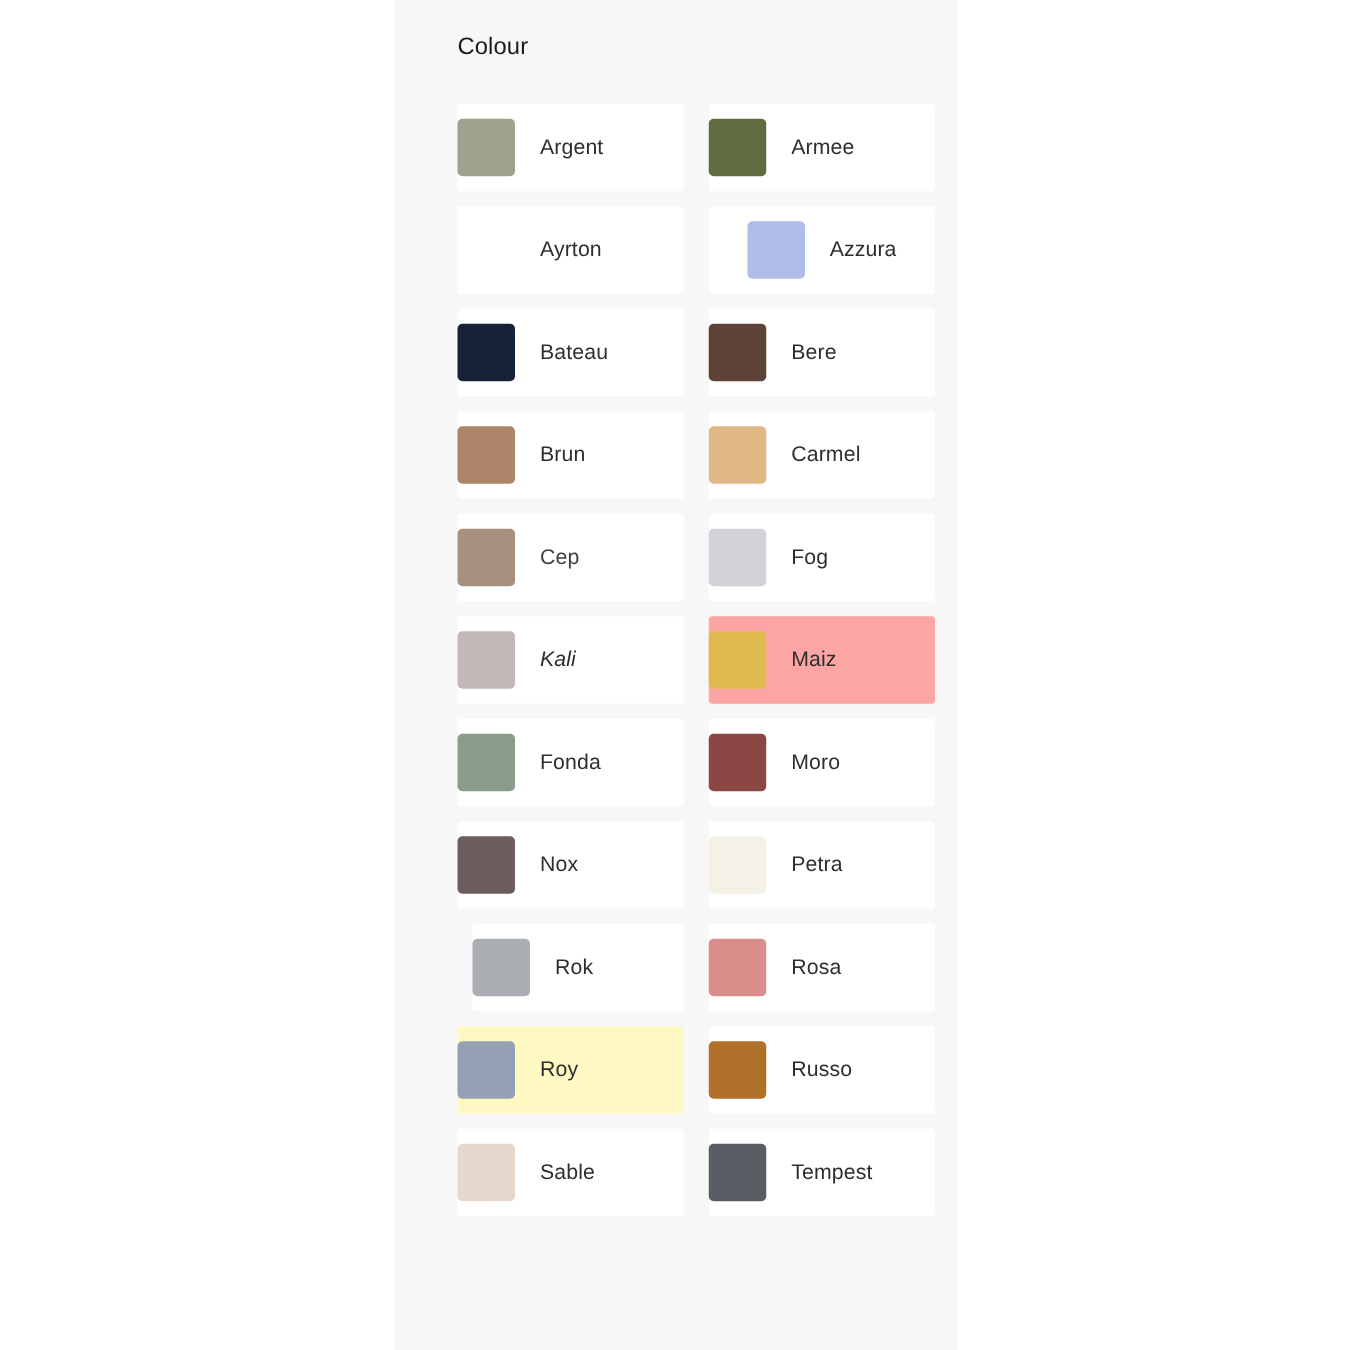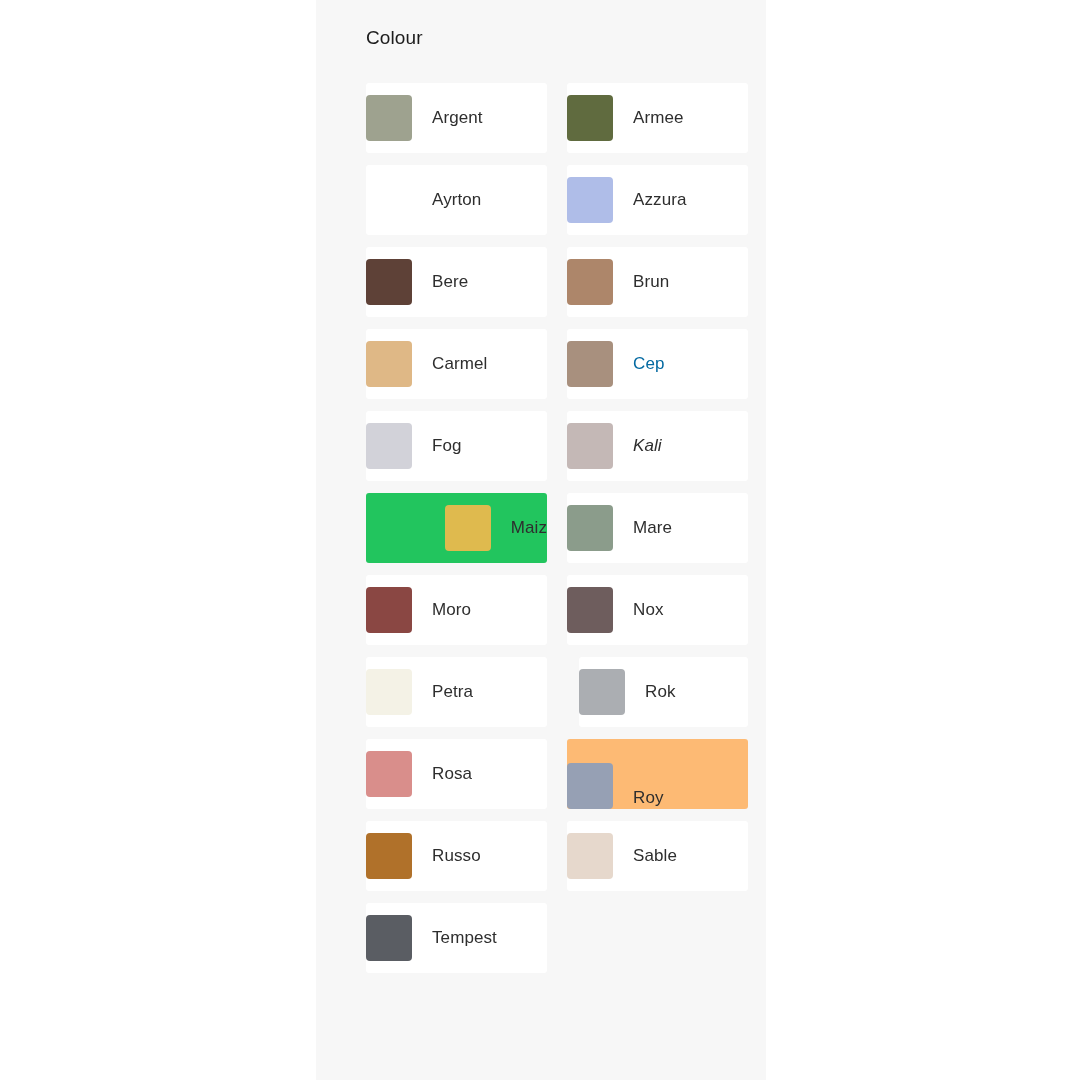--- a/index.html
+++ b/index.html
@@ -103,55 +103,59 @@
           <div class="swatch-label" style="color: rgb(46, 46, 46);">Argent</div>
         </div>
         <div class="swatch-card" style="background: rgb(255, 255, 255);">
           <div class="swatch-chip" style="background: rgb(96, 107, 63);"></div>
           <div class="swatch-label" style="color: rgb(46, 46, 46);">Armee</div>
         </div>
         <div class="swatch-card" style="background: rgb(255, 255, 255);">
           <div class="swatch-chip" style="background: rgb(255, 255, 255);"></div>
           <div class="swatch-label" style="color: rgb(46, 46, 46);">Ayrton</div>
         </div>
-        <div class="swatch-card" style="background: rgb(255, 255, 255);">
+        <div class="swatch-card" style="background: rgb(255, 255, 255); justify-content: center;">
           <div class="swatch-chip" style="background: rgb(175, 189, 232);"></div>
           <div class="swatch-label" style="color: rgb(46, 46, 46);">Azzura</div>
+        </div>
+        <div class="swatch-card" style="background: rgb(255, 255, 255);">
+          <div class="swatch-chip" style="background: rgb(21, 34, 56);"></div>
+          <div class="swatch-label" style="color: rgb(46, 46, 46);">Bateau</div>
         </div>
         <div class="swatch-card" style="background: rgb(255, 255, 255);">
           <div class="swatch-chip" style="background: rgb(94, 65, 55);"></div>
           <div class="swatch-label" style="color: rgb(46, 46, 46);">Bere</div>
         </div>
         <div class="swatch-card" style="background: rgb(255, 255, 255);">
           <div class="swatch-chip" style="background: rgb(173, 134, 106);"></div>
           <div class="swatch-label" style="color: rgb(46, 46, 46);">Brun</div>
         </div>
         <div class="swatch-card" style="background: rgb(255, 255, 255);">
           <div class="swatch-chip" style="background: rgb(223, 184, 134);"></div>
           <div class="swatch-label" style="color: rgb(46, 46, 46);">Carmel</div>
         </div>
         <div class="swatch-card" style="background: rgb(255, 255, 255);">
           <div class="swatch-chip" style="background: rgb(168, 144, 126);"></div>
-          <div class="swatch-label" style="color: #0369a1; text-align: right;">Cep</div>
+          <div class="swatch-label" style="color: #404040; text-align: right;">Cep</div>
         </div>
         <div class="swatch-card" style="background: rgb(255, 255, 255);">
           <div class="swatch-chip" style="background: rgb(210, 210, 217);"></div>
           <div class="swatch-label" style="color: rgb(46, 46, 46);">Fog</div>
         </div>
         <div class="swatch-card" style="background: rgb(255, 255, 255); font-style: italic;">
           <div class="swatch-chip" style="background: rgb(196, 184, 182);"></div>
           <div class="swatch-label" style="color: rgb(46, 46, 46);">Kali</div>
         </div>
-        <div class="swatch-card" style="background: #22c55e; justify-content: flex-end;">
+        <div class="swatch-card" style="background: #fca5a5;">
           <div class="swatch-chip" style="background: rgb(223, 186, 78);"></div>
           <div class="swatch-label" style="color: rgb(46, 46, 46);">Maiz</div>
         </div>
         <div class="swatch-card" style="background: rgb(255, 255, 255);">
           <div class="swatch-chip" style="background: rgb(139, 156, 139);"></div>
-          <div class="swatch-label" style="color: rgb(46, 46, 46);">Mare</div>
+          <div class="swatch-label" style="color: rgb(46, 46, 46);">Fonda</div>
         </div>
         <div class="swatch-card" style="background: rgb(255, 255, 255);">
           <div class="swatch-chip" style="background: rgb(138, 71, 67);"></div>
           <div class="swatch-label" style="color: rgb(46, 46, 46);">Moro</div>
         </div>
         <div class="swatch-card" style="background: rgb(255, 255, 255);">
           <div class="swatch-chip" style="background: rgb(110, 93, 93);"></div>
           <div class="swatch-label" style="color: rgb(46, 46, 46);">Nox</div>
         </div>
         <div class="swatch-card" style="background: rgb(255, 255, 255);">
@@ -159,21 +163,21 @@
           <div class="swatch-label" style="color: rgb(46, 46, 46);">Petra</div>
         </div>
         <div class="swatch-card" style="background: rgb(255, 255, 255); margin-left: 12px;">
           <div class="swatch-chip" style="background: rgb(171, 174, 178);"></div>
           <div class="swatch-label" style="color: rgb(46, 46, 46);">Rok</div>
         </div>
         <div class="swatch-card" style="background: rgb(255, 255, 255);">
           <div class="swatch-chip" style="background: rgb(217, 142, 139);"></div>
           <div class="swatch-label" style="color: rgb(46, 46, 46);">Rosa</div>
         </div>
-        <div class="swatch-card" style="background: #fdba74; align-items: flex-end;">
+        <div class="swatch-card" style="background: #fef9c3;">
           <div class="swatch-chip" style="background: rgb(150, 160, 180);"></div>
           <div class="swatch-label" style="color: rgb(46, 46, 46);">Roy</div>
         </div>
         <div class="swatch-card" style="background: rgb(255, 255, 255);">
           <div class="swatch-chip" style="background: rgb(176, 113, 42);"></div>
           <div class="swatch-label" style="color: rgb(46, 46, 46);">Russo</div>
         </div>
         <div class="swatch-card" style="background: rgb(255, 255, 255);">
           <div class="swatch-chip" style="background: rgb(230, 216, 204);"></div>
           <div class="swatch-label" style="color: rgb(46, 46, 46);">Sable</div>

